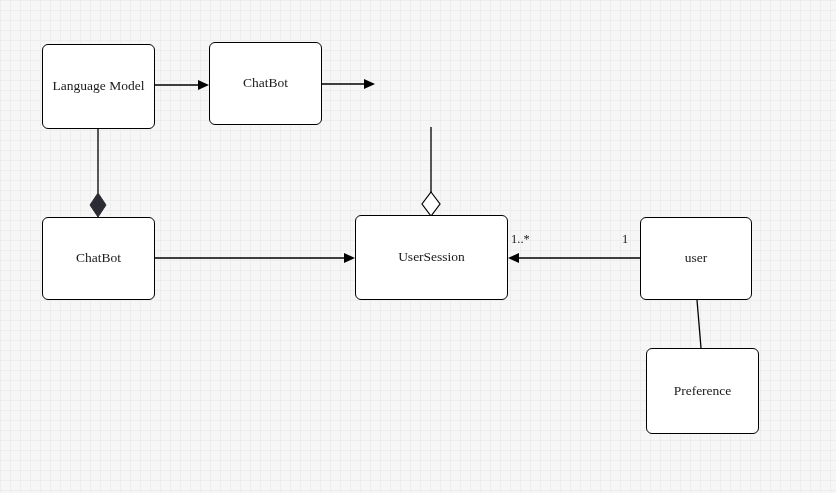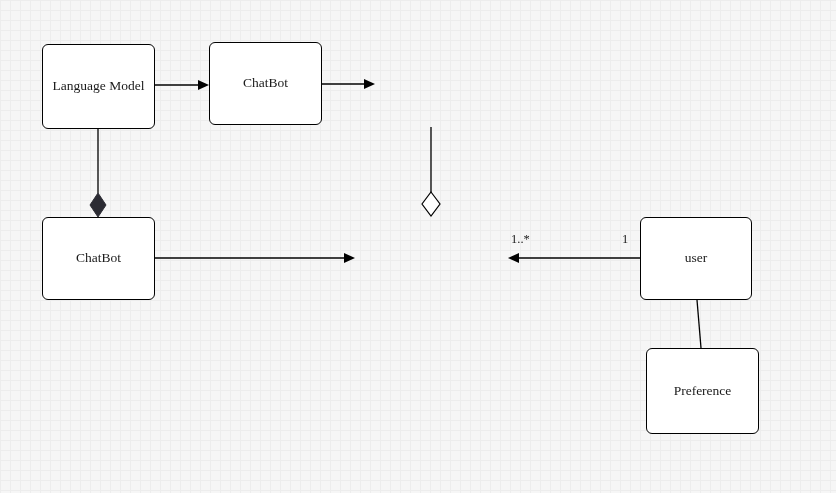--- a/index.html
+++ b/index.html
@@ -112,20 +112,23 @@
 
   <div class="node" id="node-response">
     <span>ChatBot</span>
   </div>
 
 
   <div class="node" id="node-chatbot">
     <span>ChatBot</span>
   </div>
 
+  <div class="node" id="node-user-session">
+    <span>UserSession</span>
+  </div>
 
   <div class="node" id="node-preference">
     <span>Preference</span>
   </div>
 
   <div class="node" id="node-user">
     <span>user</span>
   </div>
 
   <div class="edge-label" id="label-session-mult">1..*</div>

